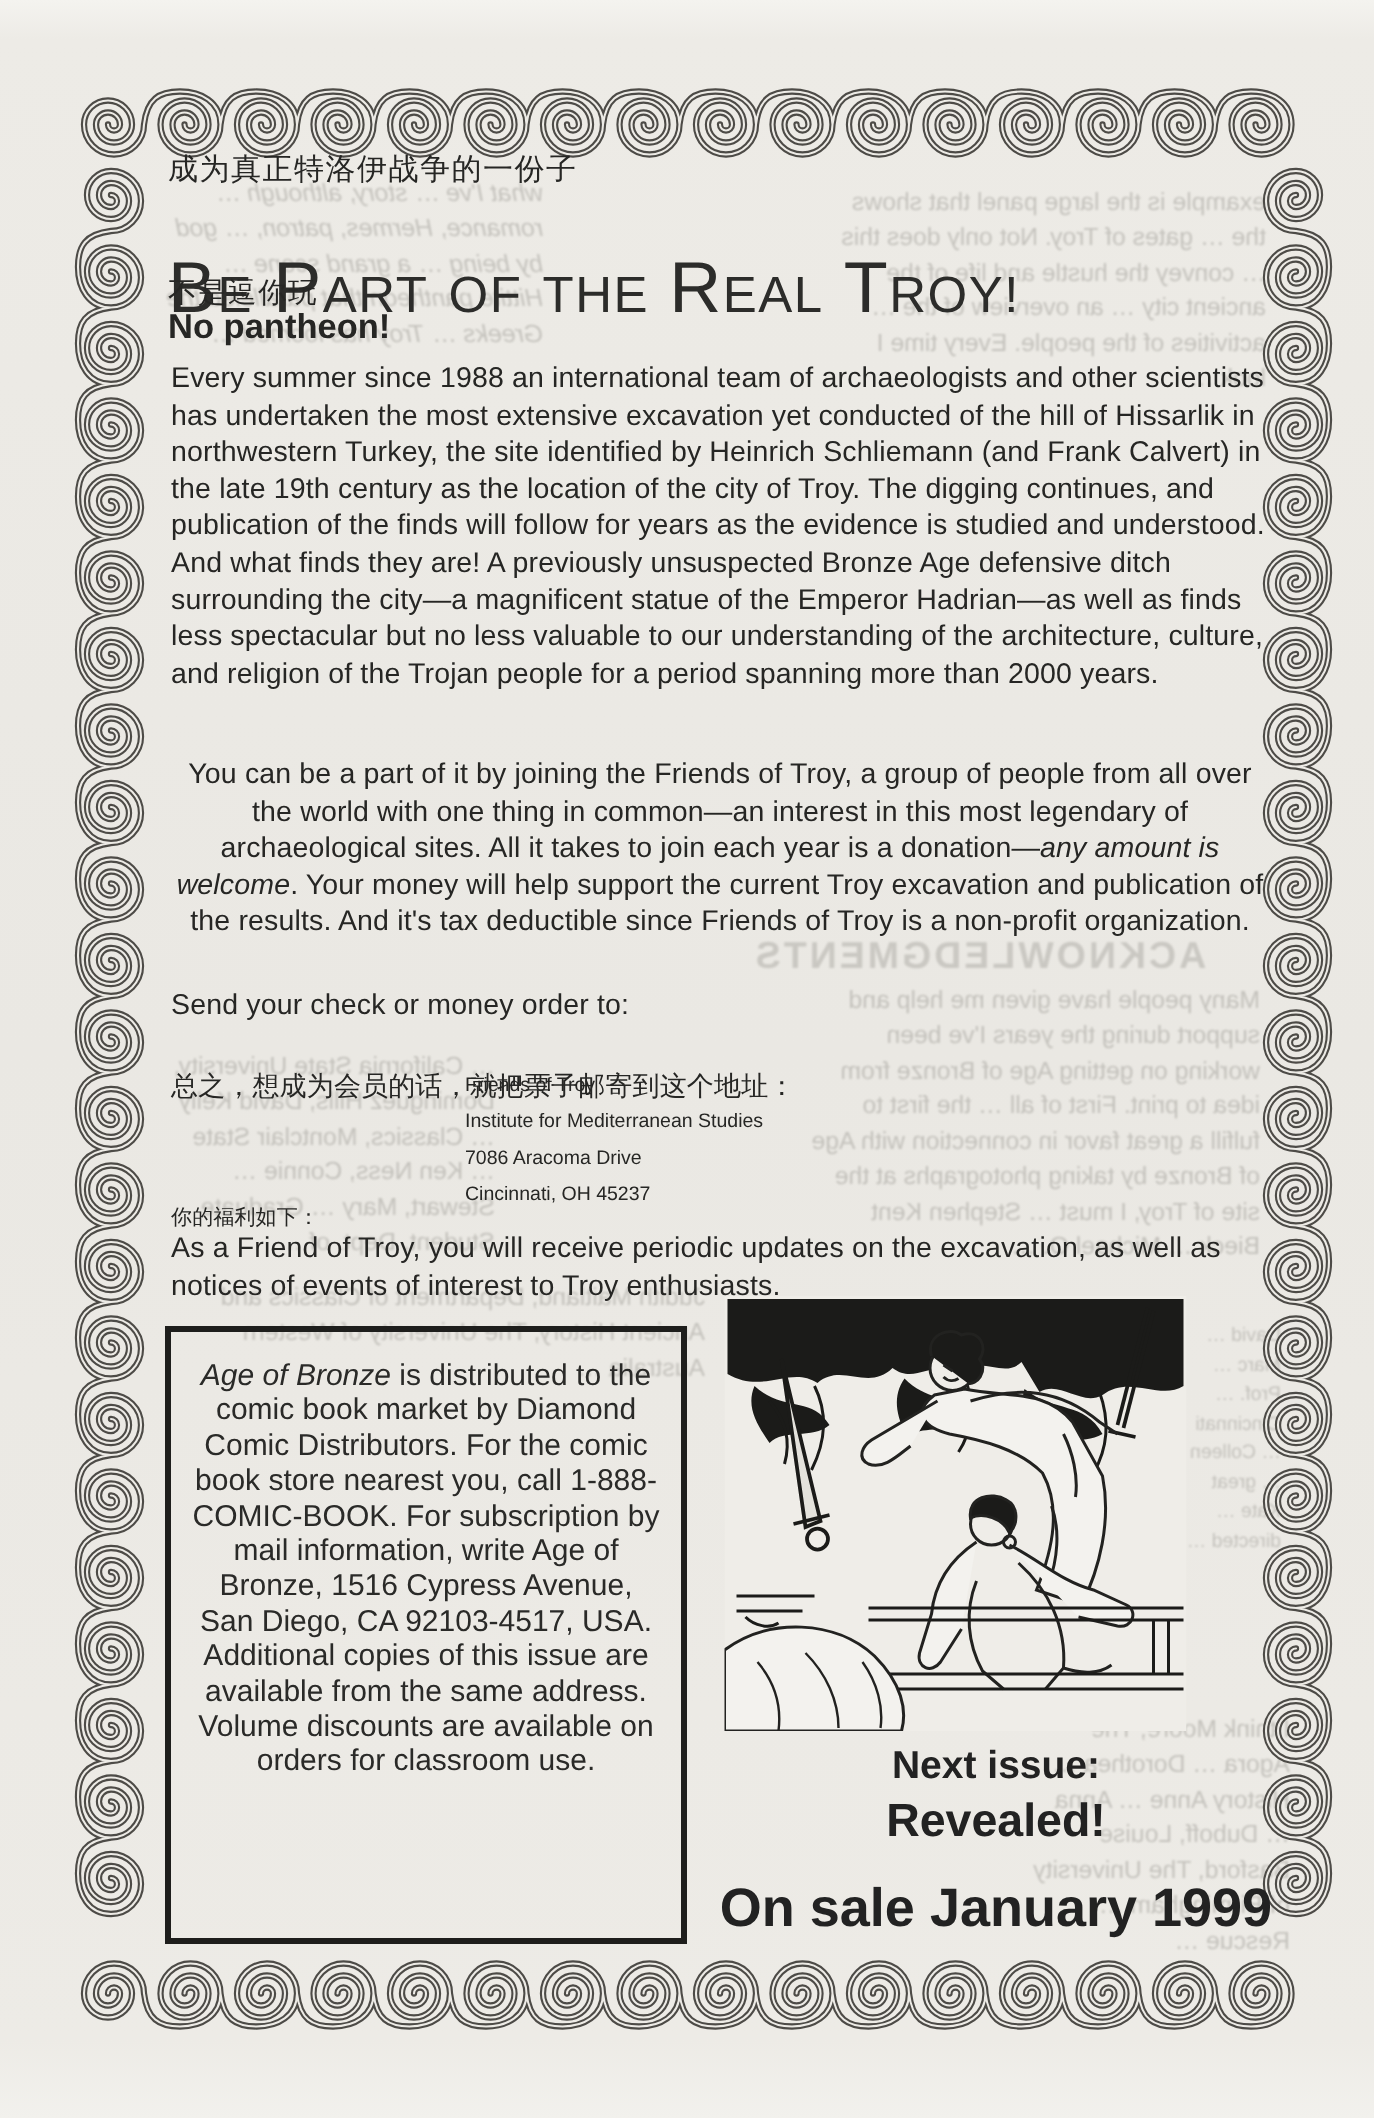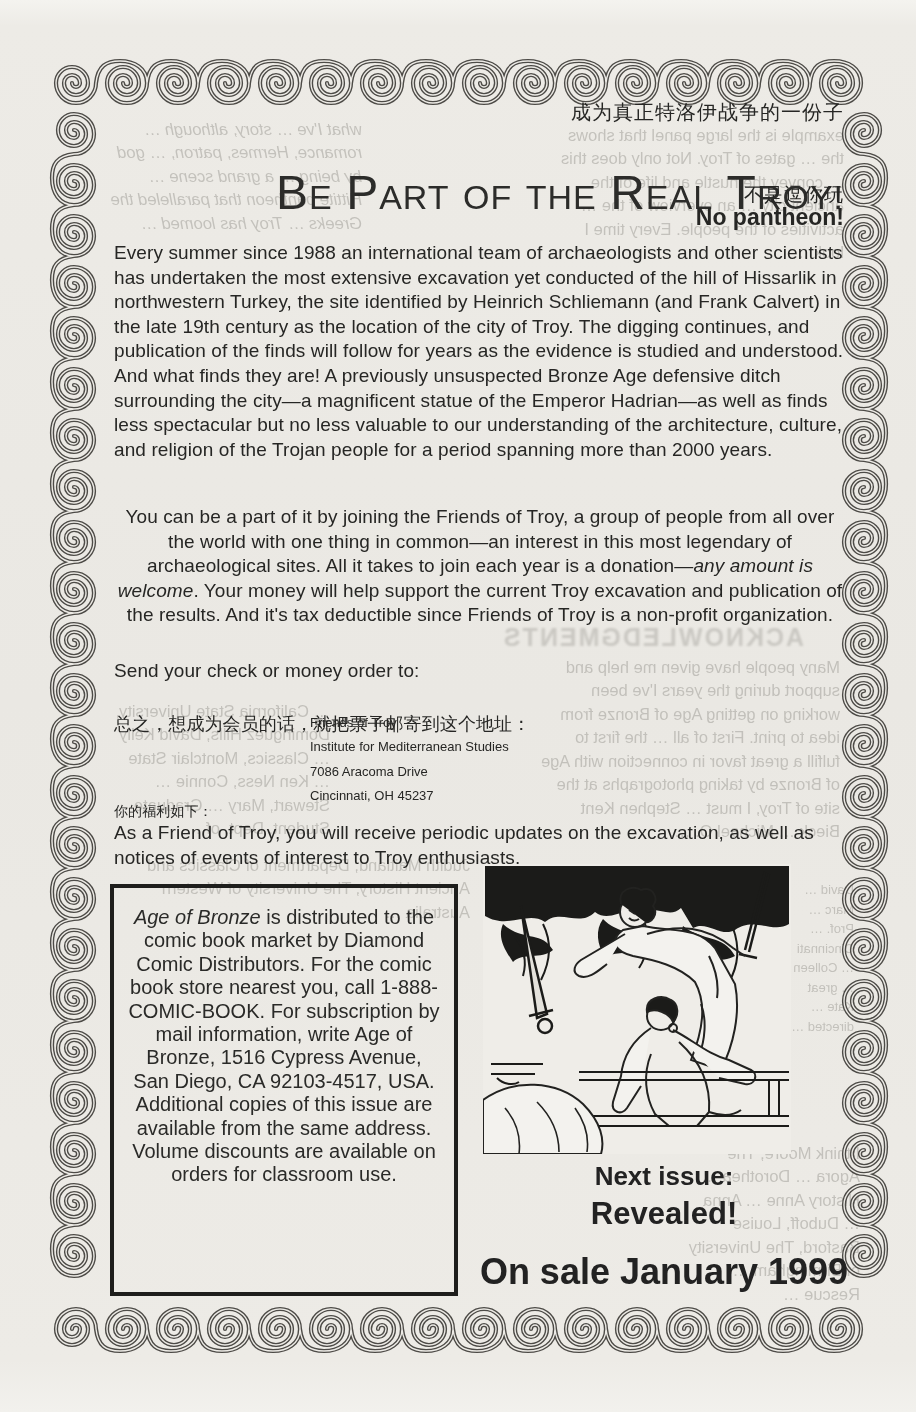--- a/index.html
+++ b/index.html
@@ -20,21 +20,21 @@
     font-size:16.5px; line-height:1.42;
     pointer-events:none;
   }
   .ghost.it{font-style:italic;}
   .g-ack{font-size:25px; font-weight:700; letter-spacing:2px; text-align:center; filter:blur(.8px); opacity:.45;}
   .g-strip{font-size:13px; line-height:1.5;}
   
   .border-piece{position:absolute; z-index:2; pointer-events:none;}
   .border-piece svg{display:block; overflow:visible;}
   
-  .center-col{position:absolute; left:112px; width:732px; text-align:right; z-index:3;}
+  .center-col{position:absolute; left:112px; width:732px; text-align:left; z-index:3;}
   .h-cn{top:99px; font-size:20px; letter-spacing:1px;}
   .title{top:124px; font-weight:400; color:#2c2c2a; letter-spacing:1px; word-spacing:8px; white-space:nowrap;margin-top:41px;}
   .title .sm{font-size:34px;}
   .title .big{font-size:48px;}
   .sub-cn{top:182px; font-size:19px; letter-spacing:1px;}
   .sub-en{top:204px; font-size:23px; font-weight:700;}
   
   .body-block{position:absolute; left:114px; width:732px; z-index:3; font-size:19px; line-height:24.6px; letter-spacing:.1px;}
   .p1{top:241px;}
   .p2{top:505px;text-align:center;}

